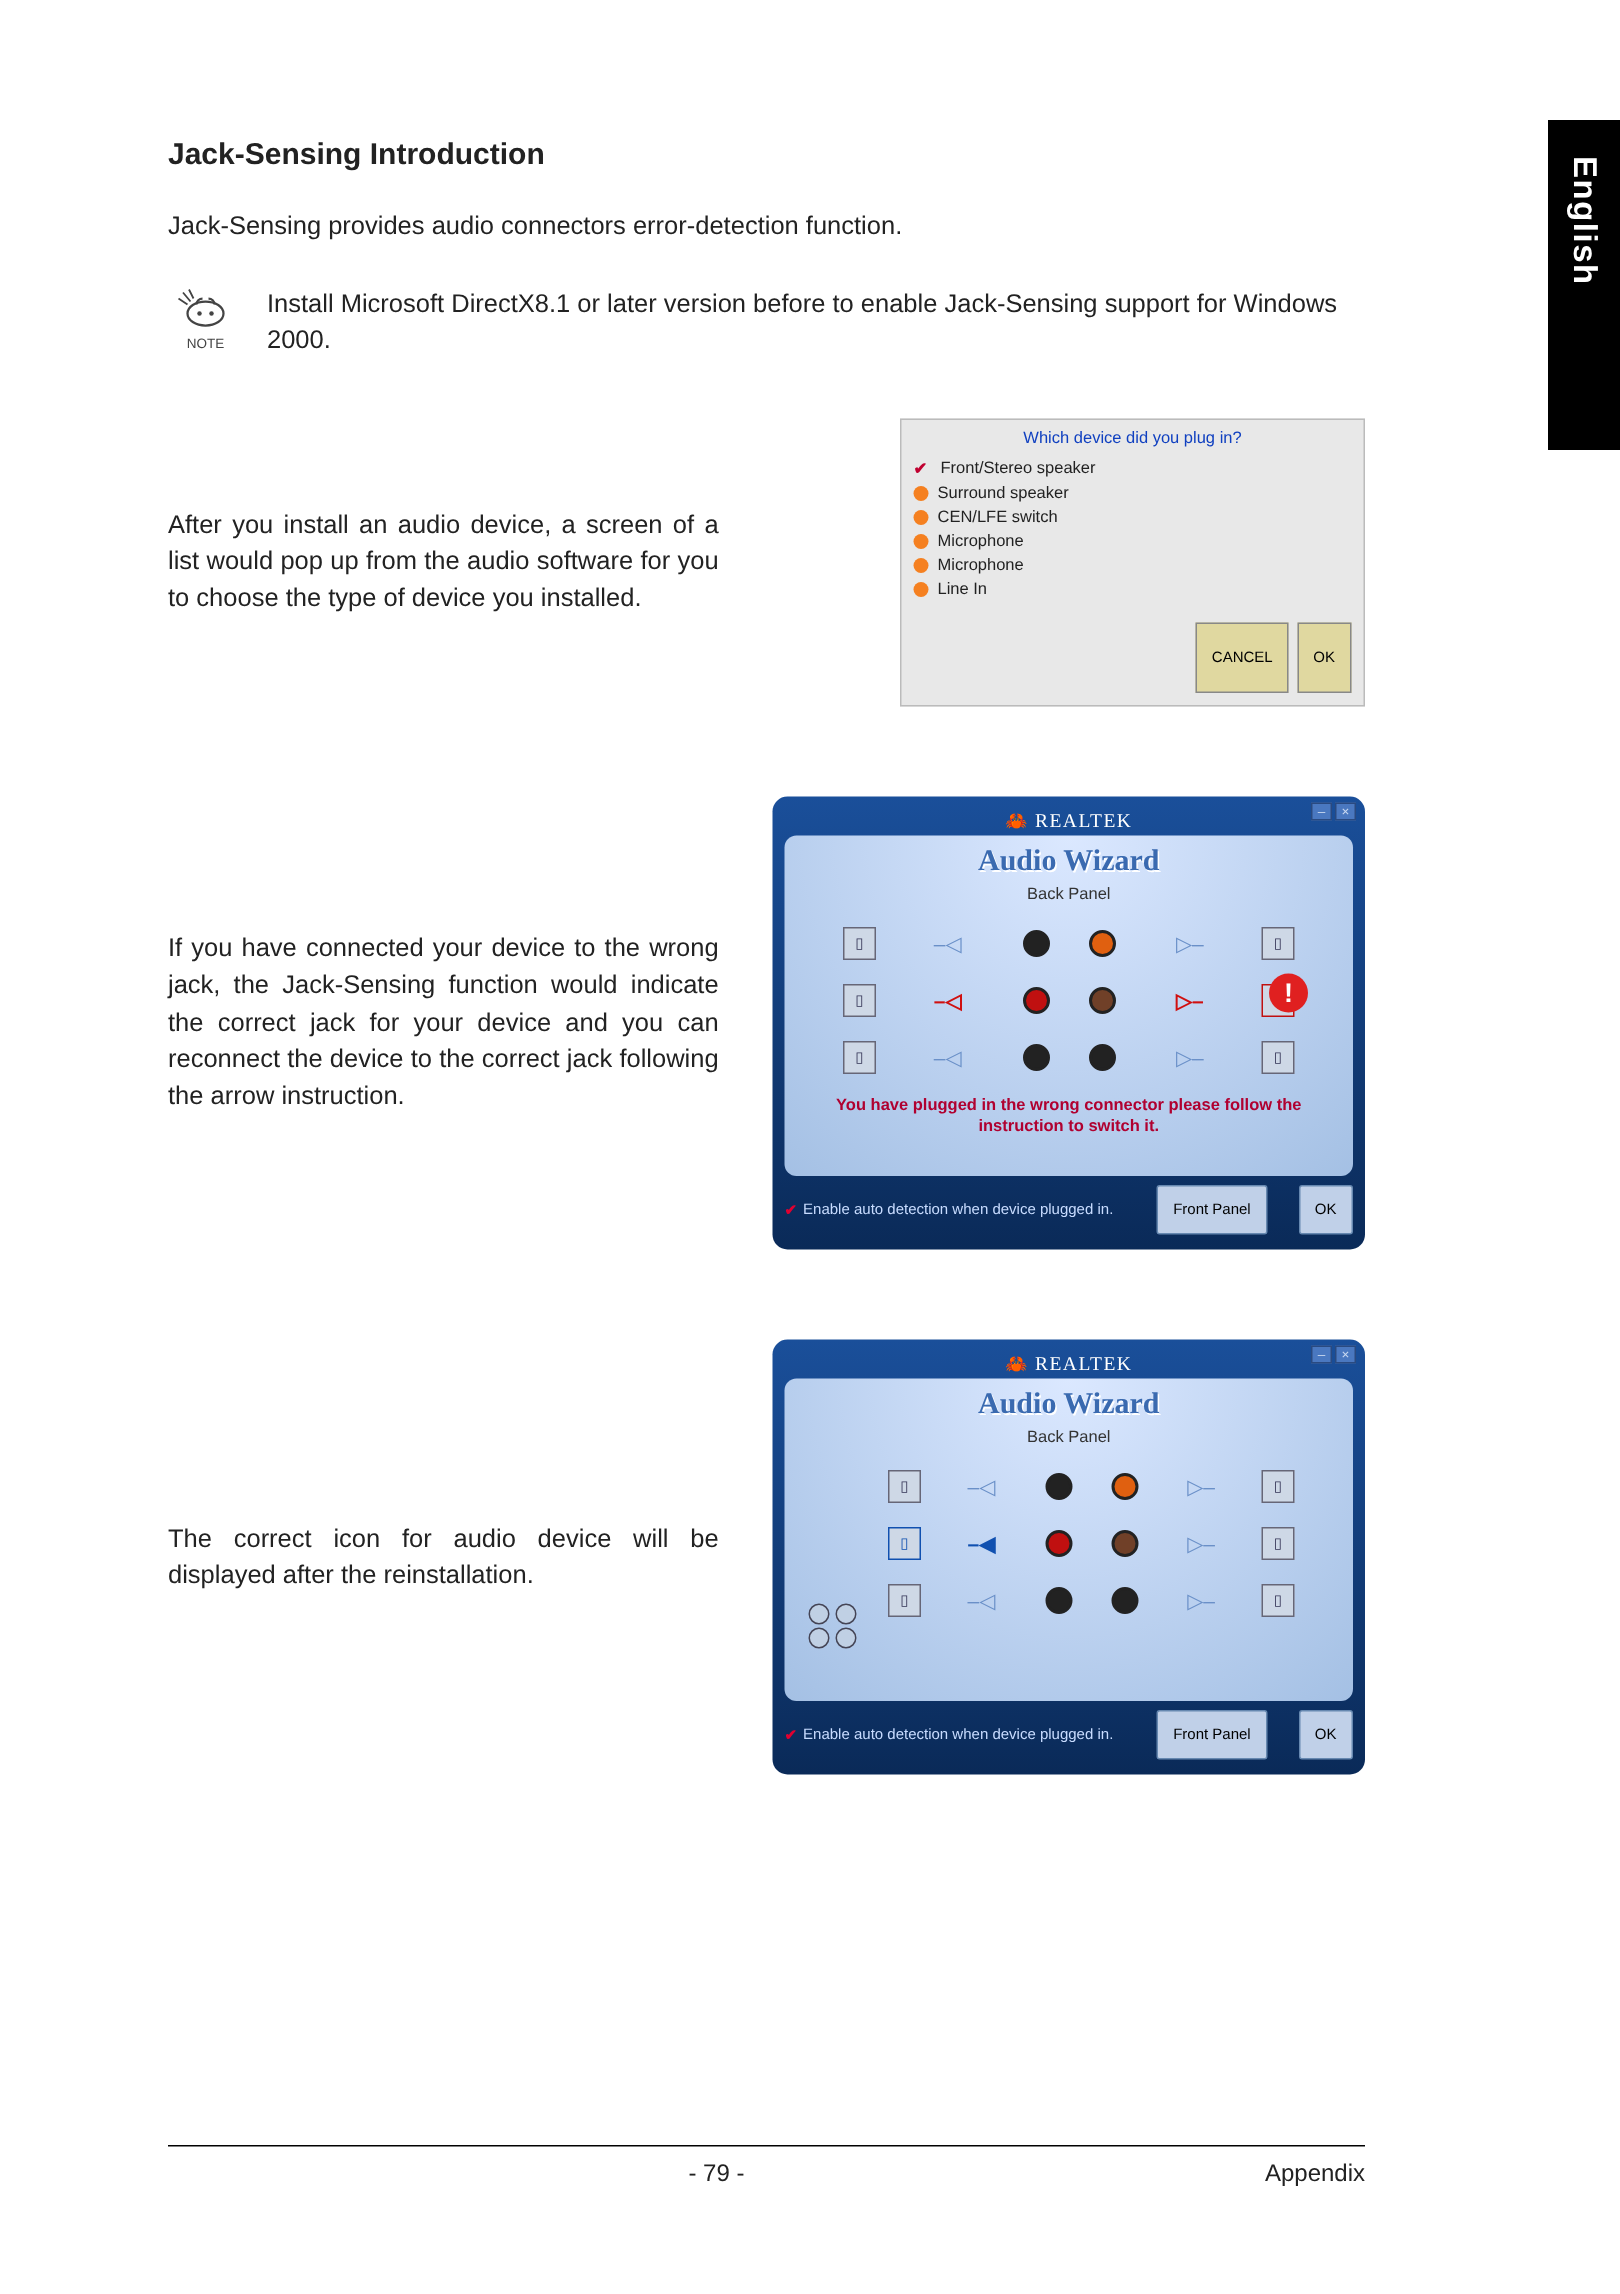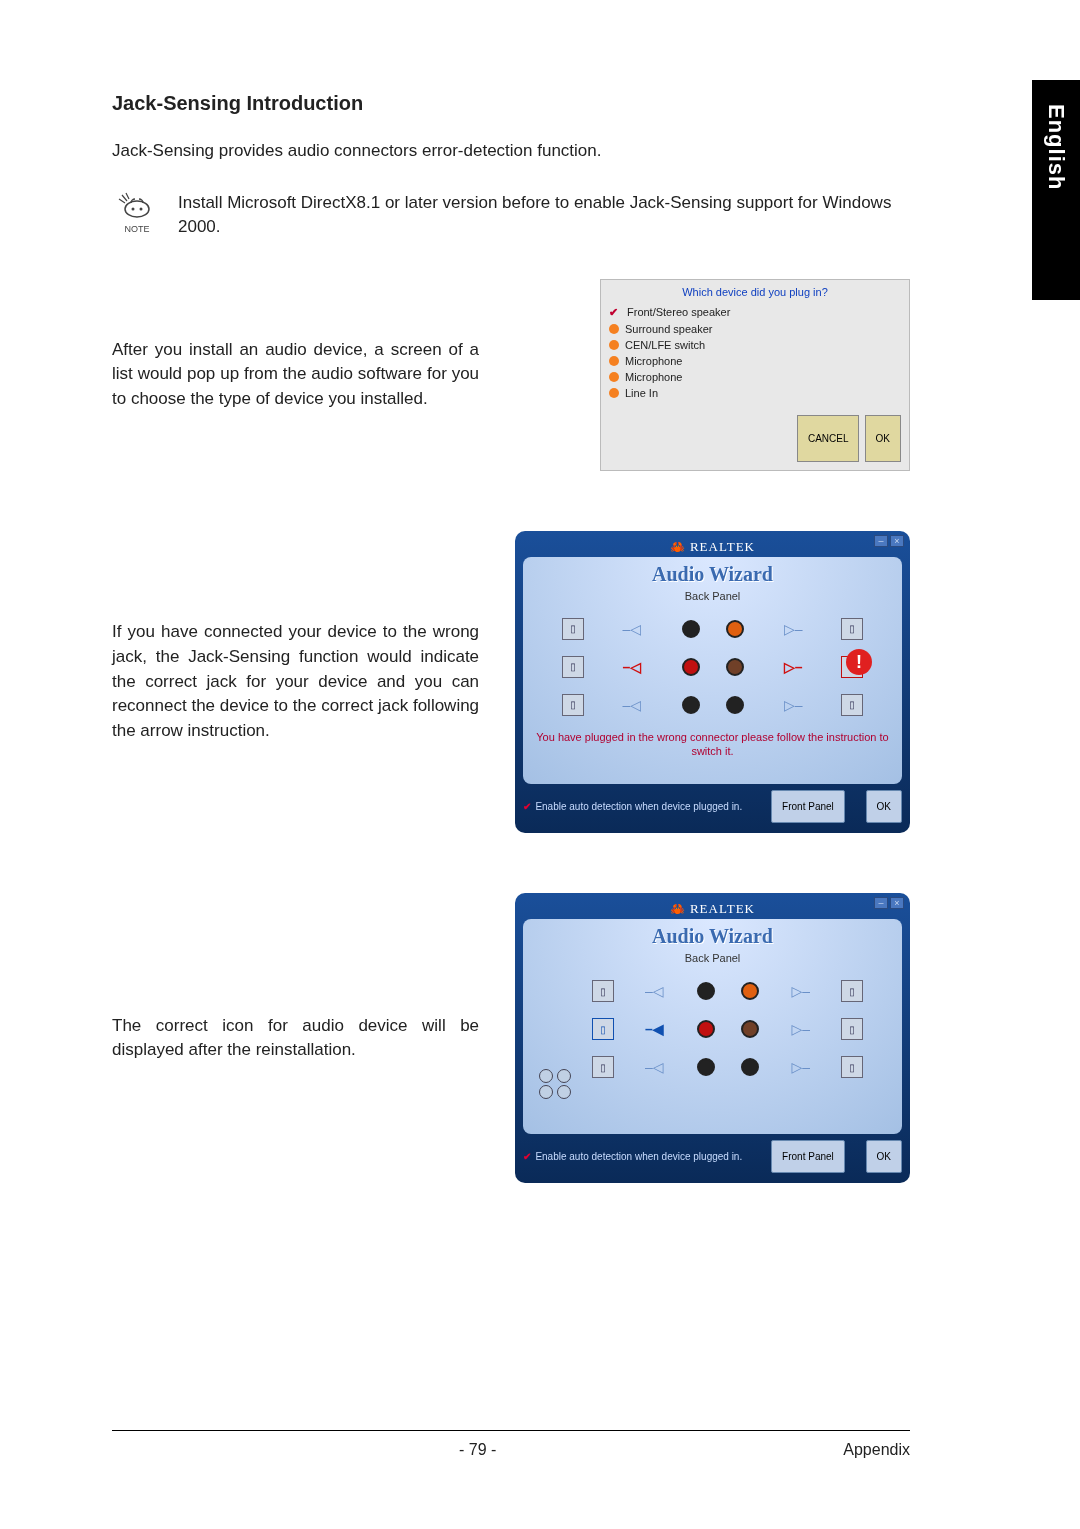--- a/index.html
+++ b/index.html
@@ -106,21 +106,21 @@
     width:18px;height:18px;border-radius:50%;border:2px solid #222;
   }
   .port.black{background:#222;}
   .port.orange{background:#e06010;}
   .port.red{background:#c01010;}
   .port.brown{background:#704028;}
   .arrow-in{ font-size:14px; color:#6a90c8;}
   .arrow-out{ font-size:14px; color:#6a90c8;}
   .arrow-red{ color:#d01010; font-weight:bold;}
   .msg{
-    text-align:center; font-size:11px; color:#b00030; margin:4px 0 6px; line-height:1.3;
+    text-align:center; font-size:11px; color:#b00030; margin:4px 0 6px; line-height:1.3;font-weight:bold;
   }
   .wizard .footer{
     display:flex; align-items:center; justify-content:space-between;
     margin-top:6px;
   }
   .wizard .footer .chk{ font-size:10px; color:#c8dcff; display:flex; align-items:center; gap:4px;}
   .wizard .footer .chk .tick{ color:#e00030; font-weight:bold;}
   .wizard .footer .fbtns button{
     font-size:10px; border:1px solid #6688b0; background:#c0d0e8; padding:10px 10px; margin-left:16px;
     border-radius:2px;

